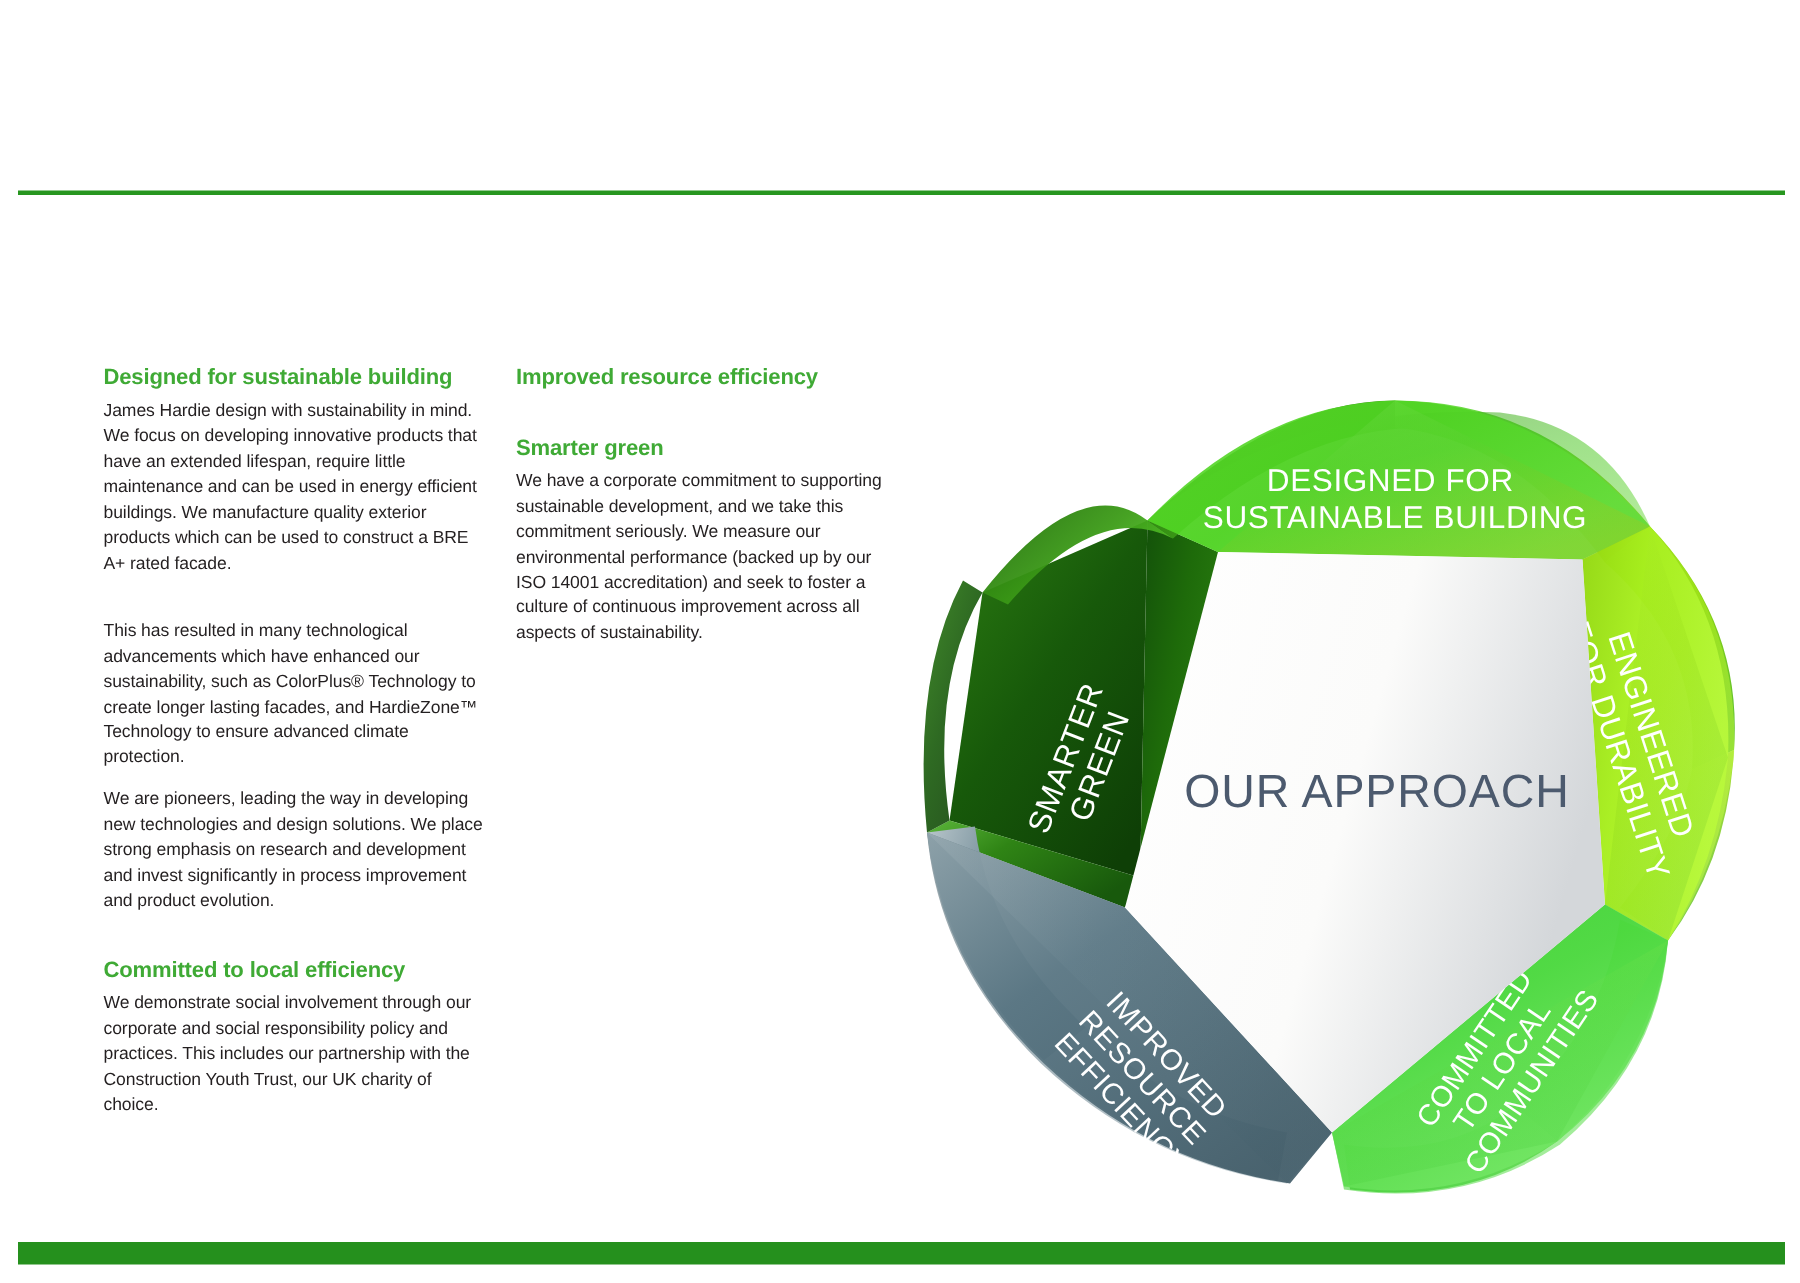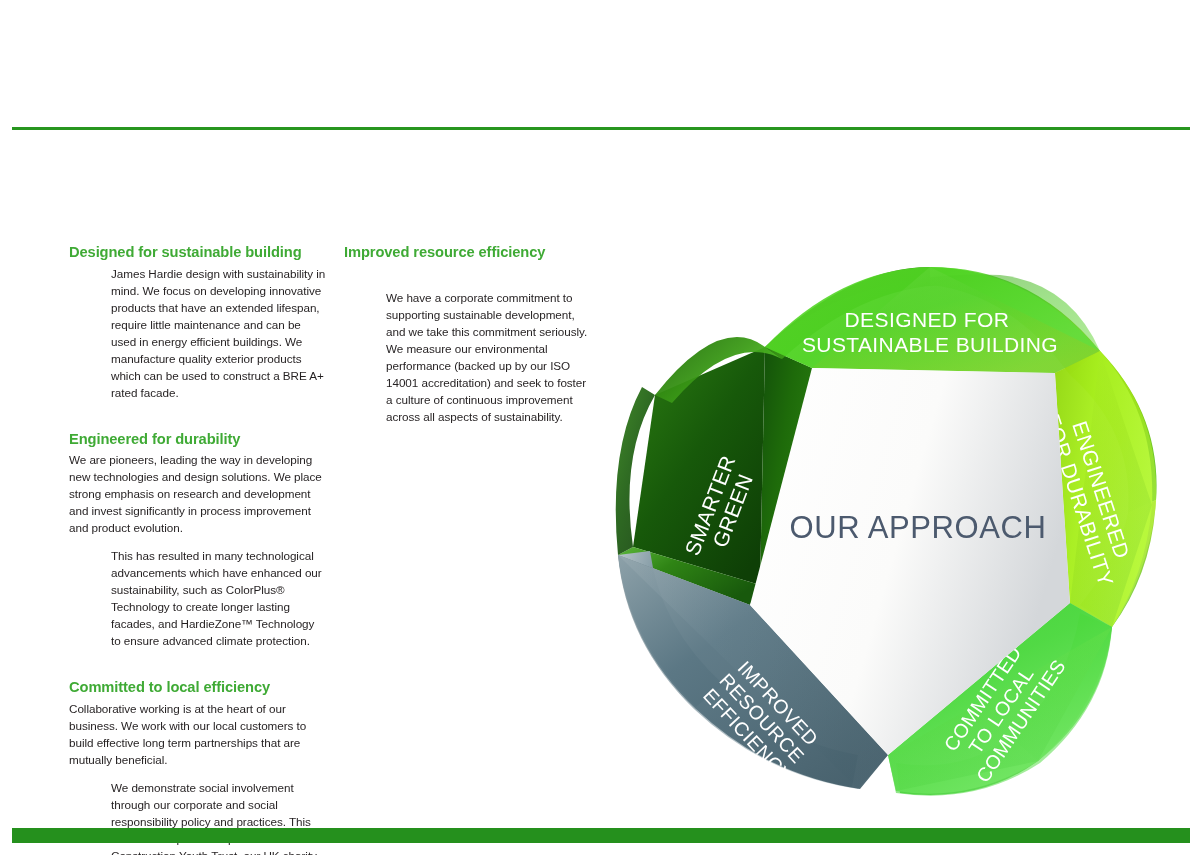--- a/index.html
+++ b/index.html
@@ -46,21 +46,21 @@
     color: #3faa35;
     letter-spacing: -0.1px;
   }
   .block p {
     margin: 0 0 11px 0;
     font-size: 11.7px;
     line-height: 1.45;
     color: #231f20;
     letter-spacing: -0.05px;
   }
-  .block p:last-child { margin-bottom: 0; margin-left: 42px; }
+  .block p:last-child { margin-bottom: 0; }
   .gap { height: 11px; }
 
   
   .diagram {
     position: absolute;
     left: 600px; top: 255px;
     width: 580px; height: 560px;
   }
   .diagram svg { display: block; width: 100%; height: 100%; }
 
@@ -86,44 +86,43 @@
 <div class="col col-left">
 
   <div class="block">
     <h2>Designed for sustainable building</h2>
     <p>James Hardie design with sustainability in mind. We focus on developing innovative products that have an extended lifespan, require little maintenance and can be used in energy efficient buildings. We manufacture quality exterior products which can be used to construct a BRE A+ rated facade.</p>
   </div>
 
   <div class="gap"></div>
 
   <div class="block">
-    <h2>Engineered for durability</h2>
+    <p>This has resulted in many technological advancements which have enhanced our sustainability, such as ColorPlus® Technology to create longer lasting facades, and HardieZone™ Technology to ensure advanced climate protection.</p>
     <p>We are pioneers, leading the way in developing new technologies and design solutions.  We place strong emphasis on research and development and invest significantly in process improvement and product evolution.</p>
-    <p>This has resulted in many technological advancements which have enhanced our sustainability, such as ColorPlus® Technology to create longer lasting facades, and HardieZone™ Technology to ensure advanced climate protection.</p>
   </div>
 
   <div class="gap"></div>
 
   <div class="block">
     <h2>Committed to local efficiency</h2>
-    <p>Collaborative working is at the heart of our business. We work with our local customers to build effective long term partnerships that are mutually beneficial.</p>
     <p>We demonstrate social involvement through our corporate and social responsibility policy and practices.  This includes our partnership with the Construction Youth Trust, our UK charity of choice.</p>
   </div>
 
 </div>
 
 <div class="col col-right">
 
   <div class="block">
     <h2>Improved resource efficiency</h2>
   </div>
 
   <div class="gap"></div>
 
   <div class="block">
+    <h2>Smarter green</h2>
     <p>We have a corporate commitment to supporting sustainable development, and we take this commitment seriously. We measure our environmental performance (backed up by our ISO 14001 accreditation) and seek to foster a culture of continuous improvement across all aspects of sustainability.</p>
   </div>
 
 </div>
 
 <div class="diagram">
 <svg viewBox="0 0 580 560" xmlns="http://www.w3.org/2000/svg">
   <defs>
 
     <linearGradient id="gCenter" x1="0" y1="0" x2="1" y2="0.35">

